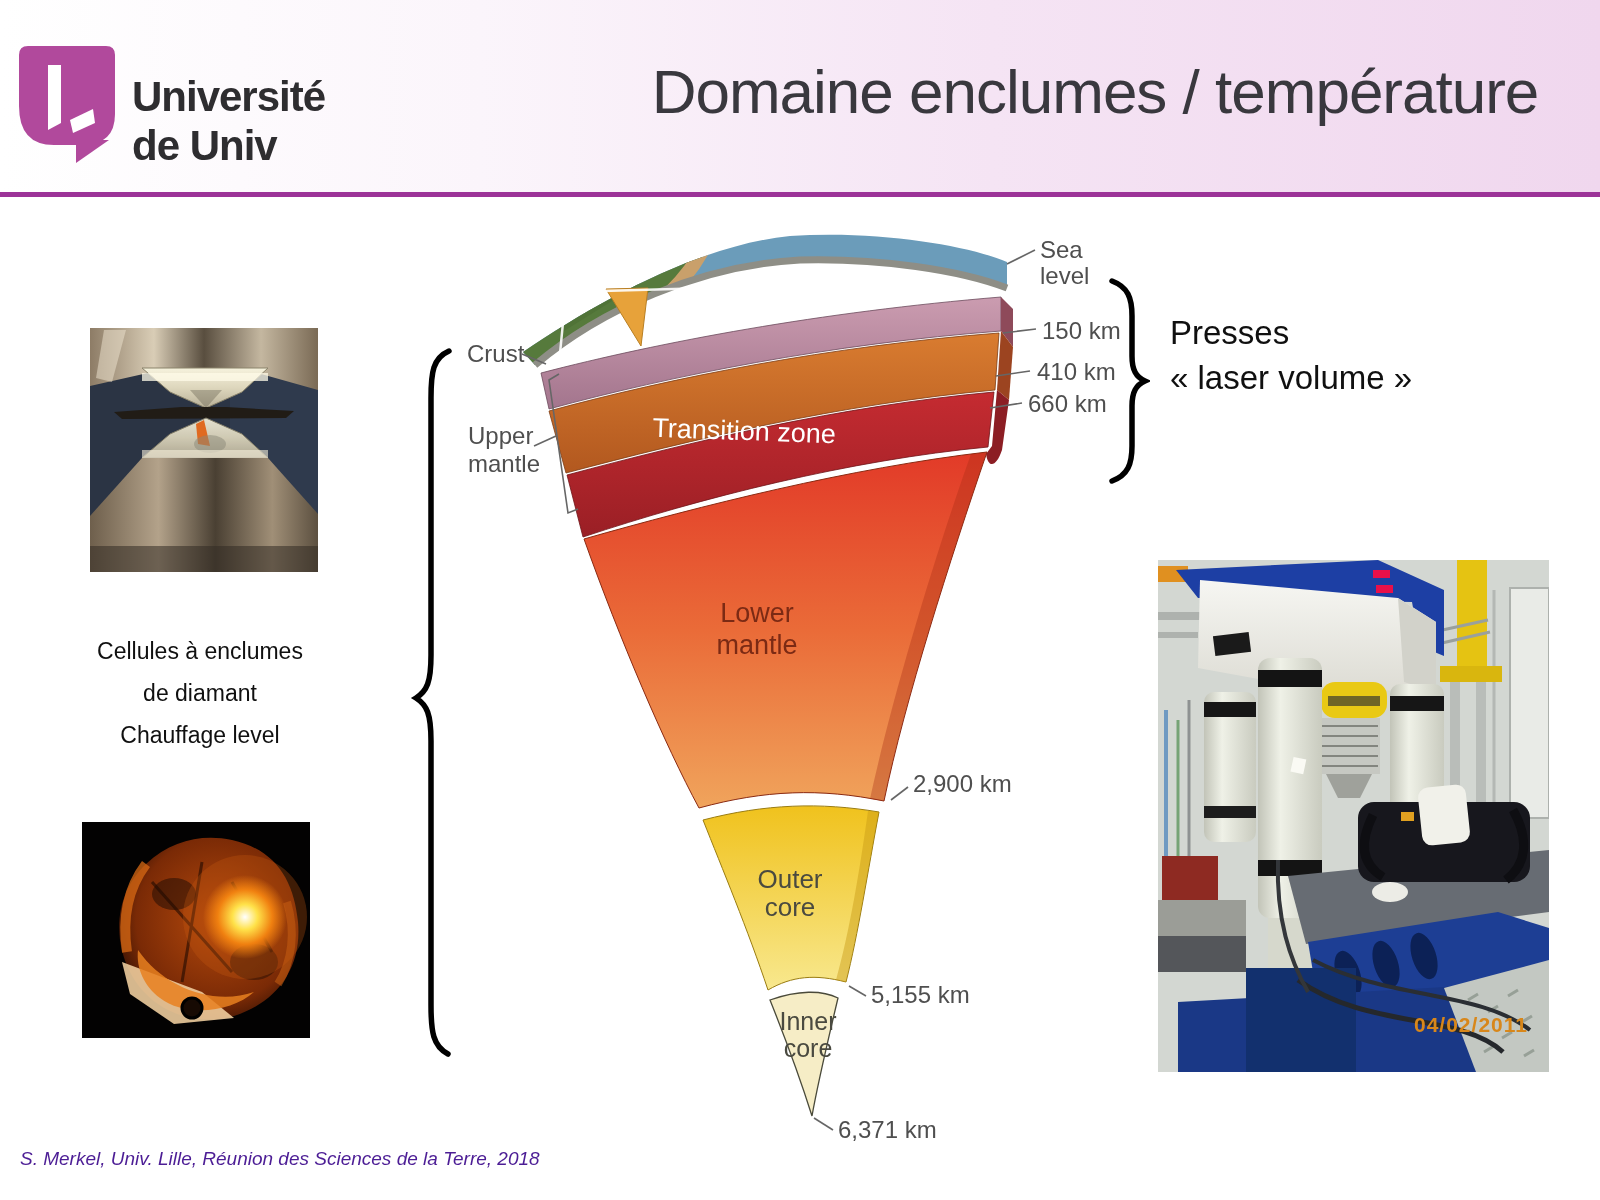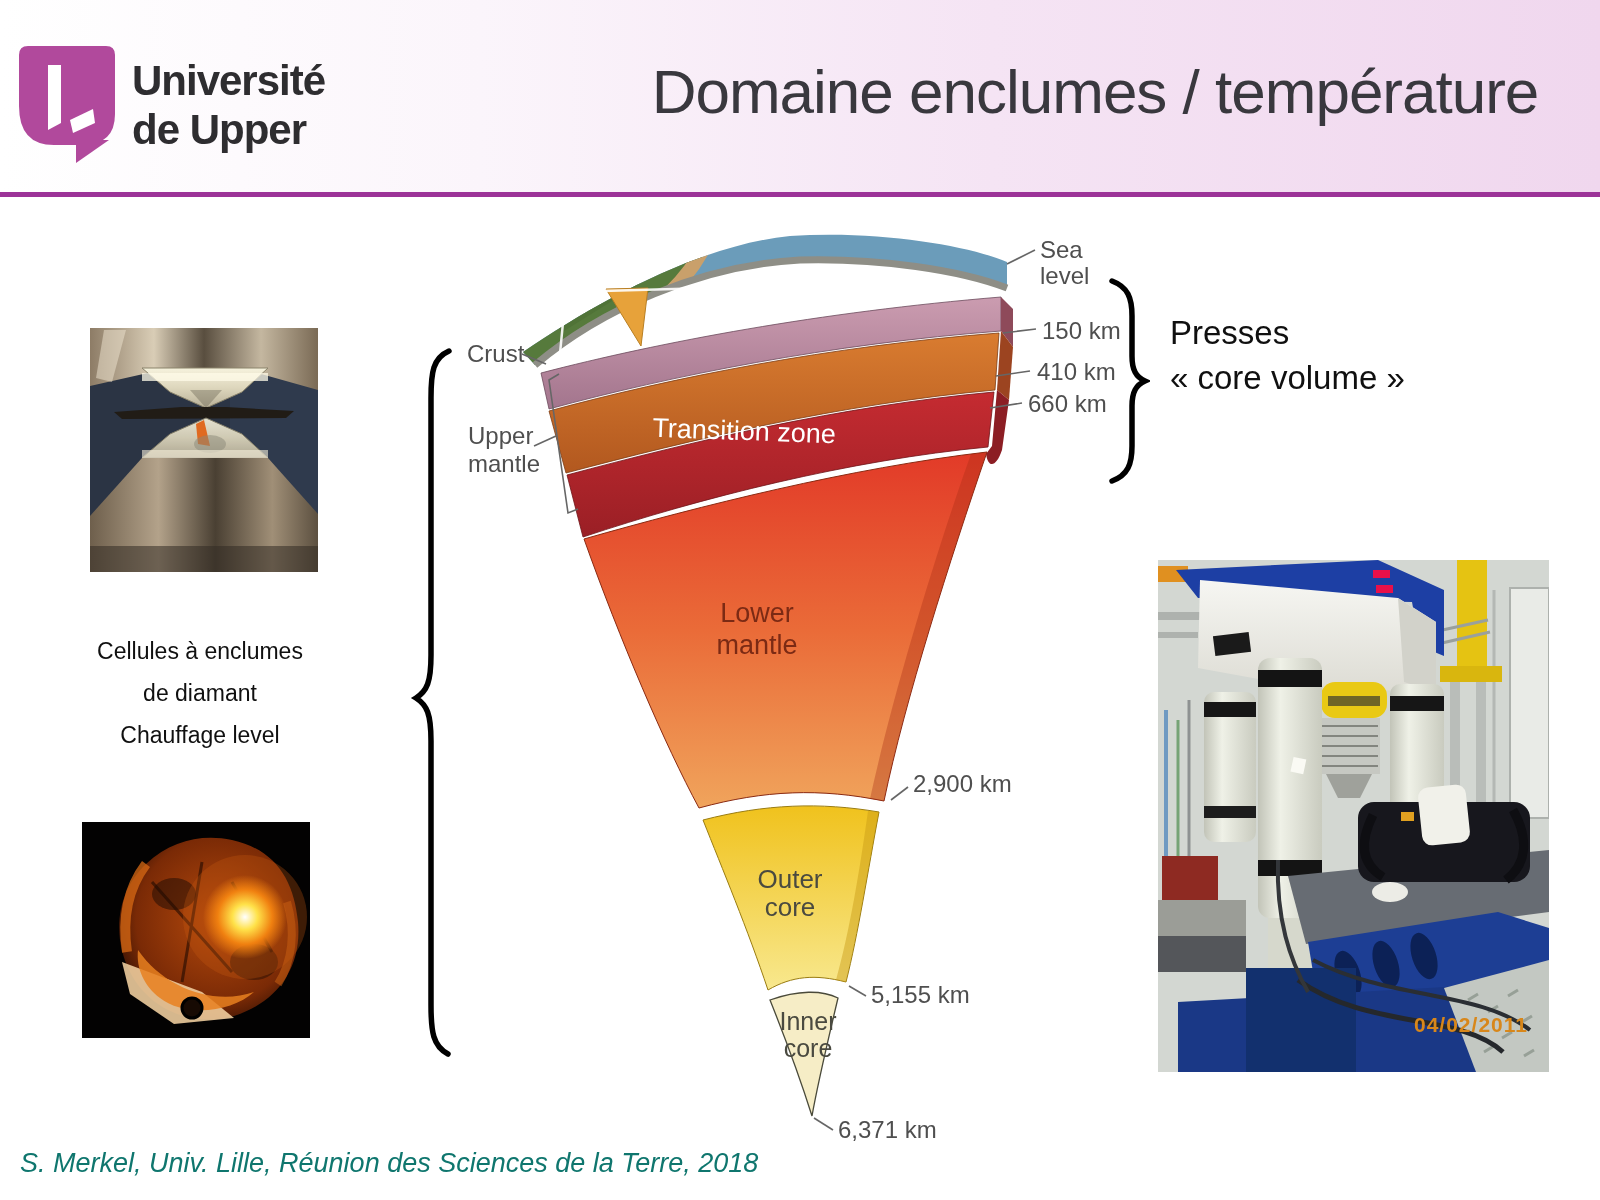--- a/index.html
+++ b/index.html
@@ -3,33 +3,33 @@
 <meta charset="utf-8">
 <style>
   html,body{margin:0;padding:0;background:#fff;}
   .slide{position:relative;width:1600px;height:1200px;background:#ffffff;overflow:hidden;
          font-family:"Liberation Sans",sans-serif;}
   
   .header{position:absolute;left:0;top:0;width:1600px;height:192px;
           background:linear-gradient(90deg,#ffffff 0%,#fbf5fb 30%,#f5e4f4 62%,#f0d7ee 100%);}
   .divider{position:absolute;left:0;top:192px;width:1600px;height:5px;background:#9c3398;}
   .logo-box{position:absolute;left:18px;top:46px;width:100px;height:122px;}
-  .logo-text{position:absolute;left:132px;top:56px;color:#2e2d30;font-size:42px;line-height:49px;
+  .logo-text{position:absolute;left:132px;top:72px;color:#2e2d30;font-size:42px;line-height:49px;
              font-weight:600;letter-spacing:-1px;}
   .title{position:absolute;left:620px;top:56px;width:950px;text-align:center;
          color:#39383e;font-size:62px;font-weight:500;letter-spacing:-1px;white-space:nowrap;}
   
   .dac-photo{position:absolute;left:90px;top:328px;width:228px;height:244px;}
   .laser-photo{position:absolute;left:82px;top:822px;width:228px;height:216px;}
   .press-photo{position:absolute;left:1158px;top:560px;width:391px;height:512px;border-radius:21px;}
   .left-caption{position:absolute;left:10px;top:630px;width:380px;text-align:center;
                 color:#101010;font-size:23px;line-height:42px;font-weight:500;}
   .right-caption{position:absolute;left:1170px;top:310px;width:380px;text-align:left;
                  color:#101010;font-size:33px;line-height:45px;font-weight:500;}
-  .citation{position:absolute;left:20px;top:1148px;color:#0f766e;font-size:27px;font-style:italic;}
+  .citation{position:absolute;left:20px;top:1148px;color:#4c1d95;font-size:19px;font-style:italic;}
   .earth{position:absolute;left:410px;top:228px;width:740px;height:920px;}
   svg{display:block;}
   .diag-label{fill:#4f4f4f;font-size:24px;font-family:"Liberation Sans",sans-serif;}
   .layer-label{font-family:"Liberation Sans",sans-serif;}
 </style>
 </head>
 <body>
 
 <div class="slide">
 
@@ -37,21 +37,21 @@
     <div class="logo-box">
       <svg width="100" height="122" viewBox="0 0 100 122">
         <path d="M 10,0 L 88,0 Q 97,0 97,9 L 97,68 Q 97,99 64,99 L 36,99 Q 1,99 1,60 L 1,9 Q 1,0 10,0 Z" fill="#b1499c"></path>
         <path d="M 58,94 L 91,94 L 58,117 Z" fill="#b1499c"></path>
         <polygon points="30,19 43,19 43,77 30,84" fill="#ffffff"></polygon>
         <polygon points="52,74 75,63 77,77 55,87" fill="#ffffff"></polygon>
       </svg>
     </div>
     <div class="logo-text">
       <div>Université</div>
-      <div>de Upper</div>
+      <div>de Univ</div>
     </div>
     <div class="title">Domaine enclumes / température</div>
   </div>
   <div class="divider"></div>
 
   <div class="dac-photo">
     <svg width="228" height="244" viewBox="0 0 228 244">
       <defs>
         <linearGradient id="metalTop" x1="0" y1="0" x2="1" y2="0">
           <stop offset="0" stop-color="#8d7c66"></stop>
@@ -217,21 +217,21 @@
       <text class="diag-label" x="468" y="444">Upper</text>
       <text class="diag-label" x="468" y="472">mantle</text>
 
       <path d="M 449,351 C 433,358 431,372 431,398 L 431,655 C 431,682 427,691 416,698 C 427,705 431,714 431,741 L 431,1005 C 431,1032 433,1046 448,1054" stroke="#000" stroke-width="5.5" fill="none" stroke-linecap="round"></path>
       <path d="M 1112,281 C 1128,287 1132,298 1132,316 L 1132,356 C 1132,370 1136,377 1145,381 C 1136,385 1132,392 1132,406 L 1132,446 C 1132,464 1128,475 1112,481" stroke="#000" stroke-width="5.5" fill="none" stroke-linecap="round"></path>
     </svg>
   </div>
 
   <div class="right-caption">
     <div>Presses</div>
-    <div>« core volume »</div>
+    <div>« laser volume »</div>
   </div>
 
   <div class="press-photo">
     <svg width="391" height="512" viewBox="0 0 391 512">
       <defs>
         <linearGradient id="cylG" x1="0" y1="0" x2="1" y2="0">
           <stop offset="0" stop-color="#c2c4b8"></stop>
             <stop offset="0.35" stop-color="#eff1e7"></stop>
           <stop offset="1" stop-color="#c9cbbf"></stop>
         </linearGradient>

